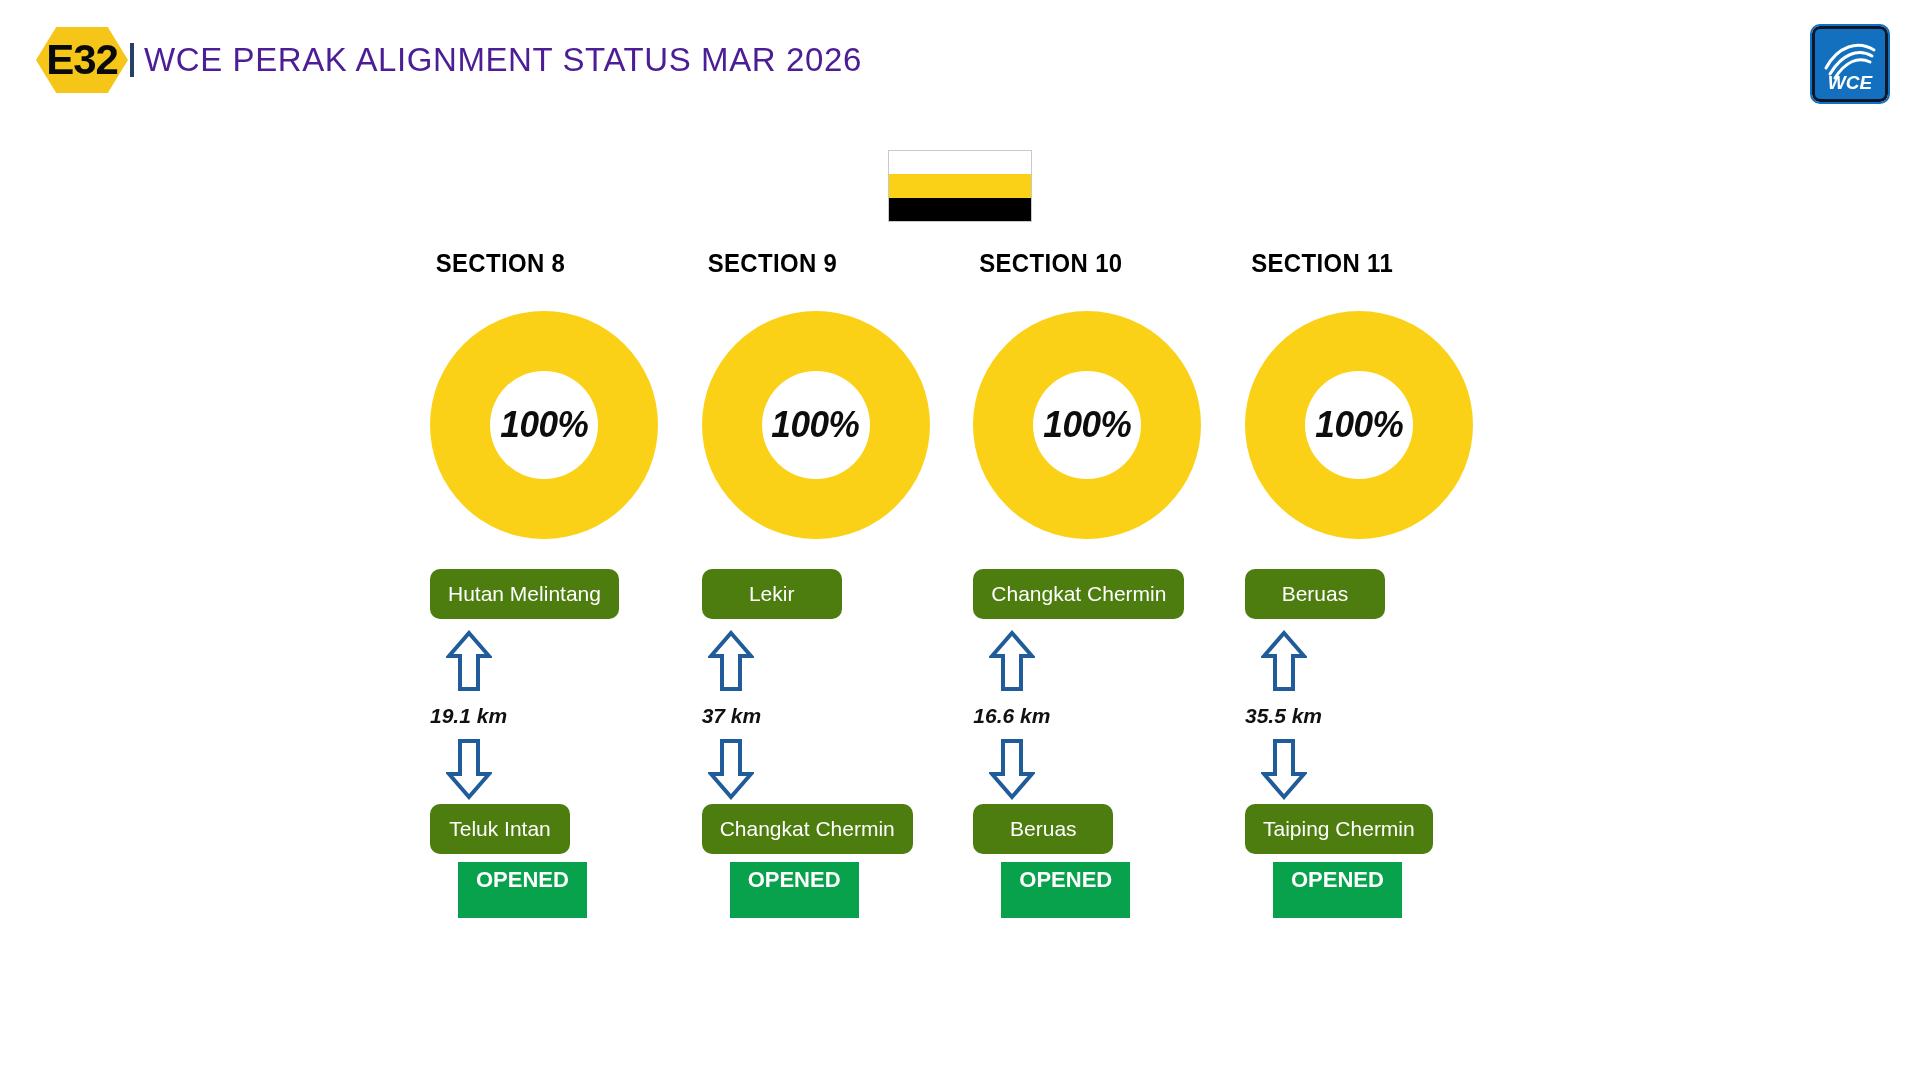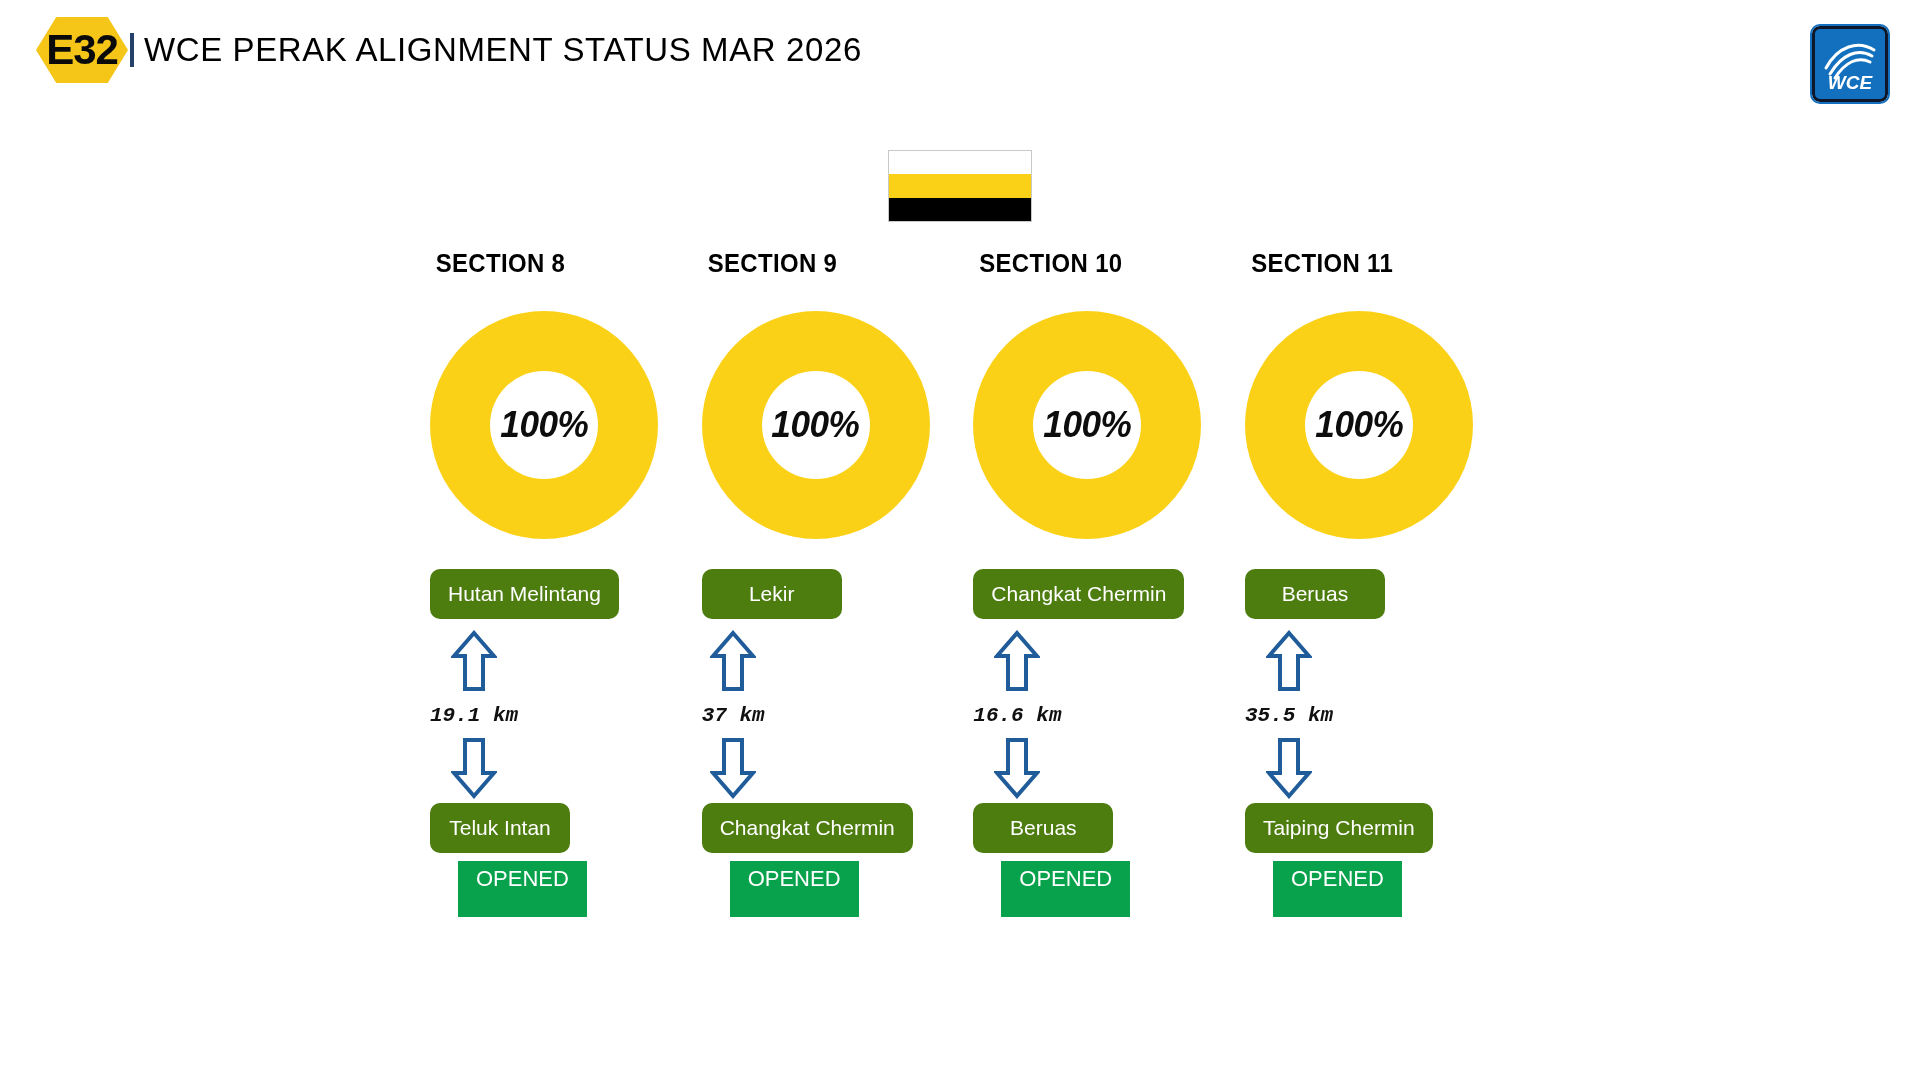--- a/index.html
+++ b/index.html
@@ -14,21 +14,21 @@
   #stage {
     position: relative;
     width: 1920px;
     height: 1080px;
     background: #ffffff;
   }
 
   
   .header {
     position: absolute;
-    top: 16px;
+    top: 26px;
     left: 36px;
     display: flex;
     align-items: center;
     height: 68px;
   }
   .route-badge {
     position: relative;
     width: 92px;
     height: 66px;
     display: flex;
@@ -49,21 +49,21 @@
     width: 4px;
     height: 34px;
     background: #254069;
     margin: 0 10px 0 2px;
   }
   .header-title {
     font-family: "Liberation Sans", sans-serif;
     font-weight: 400;
     font-size: 33px;
     letter-spacing: 0.6px;
-    color: #000000;
+    color: #4c1d95;
     white-space: nowrap;
   }
 
   
   .wce-logo {
     position: absolute;
     top: 26px;
     right: 32px;
     width: 76px;
     height: 76px;
@@ -182,40 +182,40 @@
   .arrow path {
     fill: #ffffff;
     stroke: #1F5C99;
     stroke-width: 4;
     stroke-linejoin: miter;
   }
   .arrow-up { margin-top: 11px; }
   .arrow-down { margin-top: 10px; }
 
   .km {
-    font-family: Liberation Mono, monospace;
+    font-family: Liberation Sans, sans-serif;
     font-weight: 700;
     font-style: italic;
     font-size: 21px;
     color: #111111;
     margin-top: 12px;
     white-space: nowrap;
   }
 
   .node.bottom { margin-top: 4px; }
 
   
   .status {
     margin-top: 8px;
     margin-left: 28px;
     background: #09A24C;
     color: #ffffff;
     font-family: "Liberation Sans", sans-serif;
     font-size: 22px;
-    font-weight: 400;
+    font-weight: 700;
     padding: 6px 18px 26px 18px;
     text-align: center;
     white-space: nowrap;
     line-height: 1.1;
   }
 </style>
 </head>
 <body>
 
 <div id="stage">

